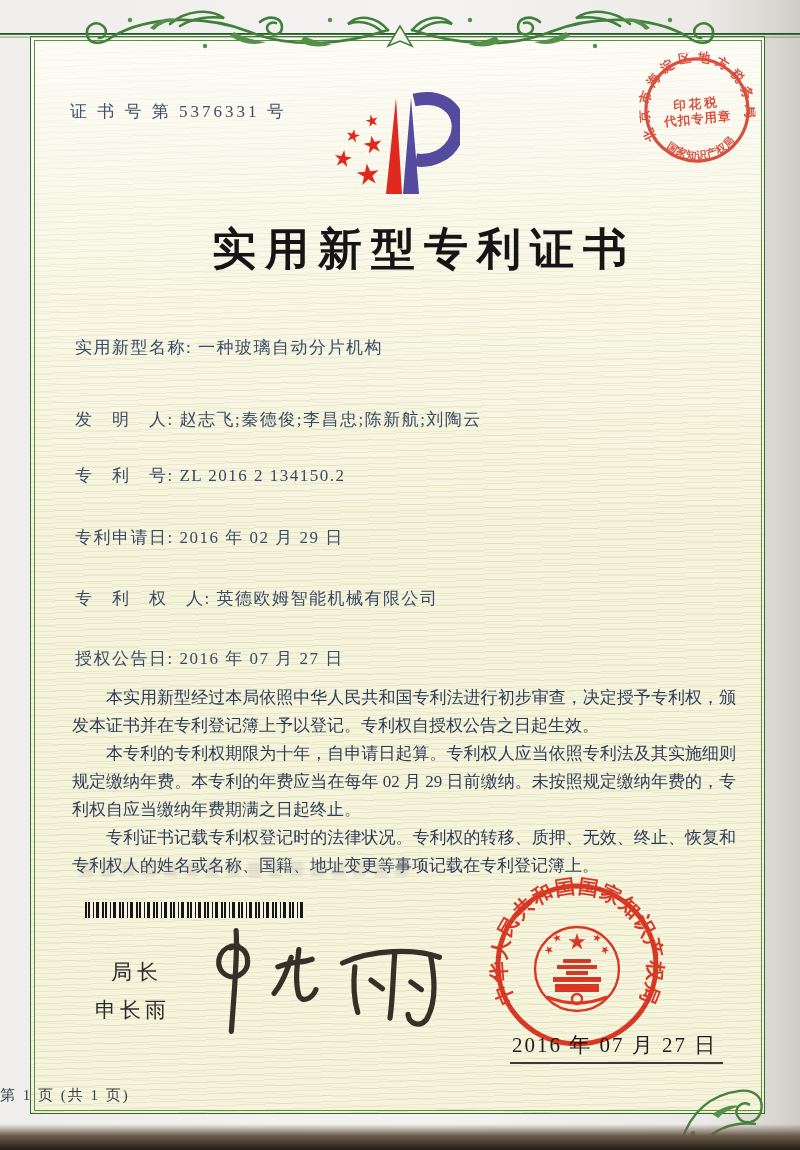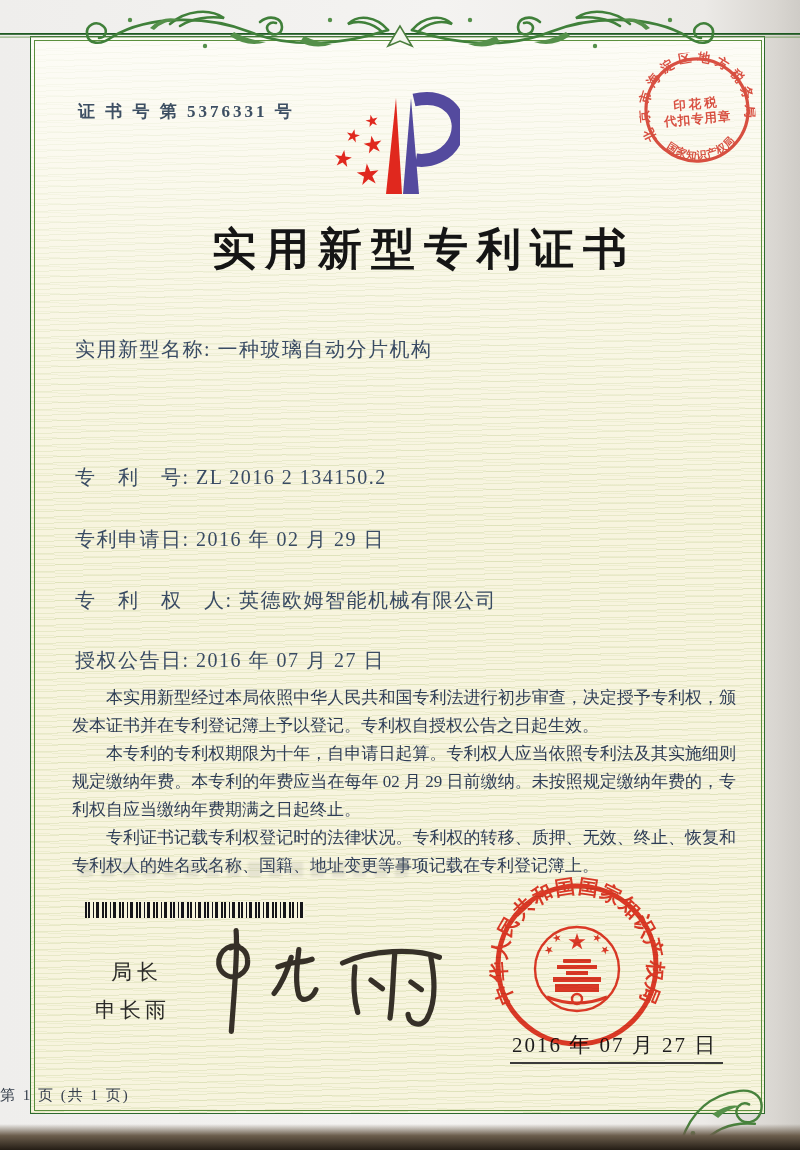--- a/index.html
+++ b/index.html
@@ -15,24 +15,24 @@
     border:1.5px solid #2e6b2e;
     background-color:#f7f4de;
     background-image:
       linear-gradient(180deg,rgba(255,255,255,.75) 0%,rgba(255,255,255,.25) 22%,rgba(255,255,255,0) 45%),
       repeating-linear-gradient(178deg,rgba(173,191,114,.22) 0 1px,rgba(255,255,255,0) 1px 6px),
       repeating-linear-gradient(2deg,rgba(173,191,114,.14) 0 1px,rgba(255,255,255,0) 1px 9px);
     z-index:1;
   }
   .frame-inner{position:absolute;inset:2.5px;border:1px solid #5a8f3c;pointer-events:none;}
   .band{left:0;top:0;z-index:3;}
-  .certno{left:78px;top:100px;font-size:17px;letter-spacing:3px;color:#3d4f63;z-index:2;font-weight:bold;}
+  .certno{left:70px;top:100px;font-size:17px;letter-spacing:3px;color:#3d4f63;z-index:2;}
   .title{left:0;top:220px;width:800px;text-align:center;font-size:44px;font-weight:bold;
          letter-spacing:9px;color:#151515;z-index:2;padding-left:24px;}
-  .field{left:75px;font-size:20px;letter-spacing:1.5px;color:#394b63;z-index:2;white-space:nowrap;}
+  .field{left:75px;font-size:17px;letter-spacing:1.5px;color:#394b63;z-index:2;white-space:nowrap;}
   .paras{left:72px;top:684px;width:664px;z-index:2;color:#2e3d56;font-size:17px;line-height:28px;text-align:justify;}
   .paras p{margin:0;text-indent:2em;}
   .smudge{left:80px;top:862px;width:330px;height:15px;z-index:2;opacity:.5;filter:blur(1px);
     background:repeating-linear-gradient(90deg,rgba(125,125,132,.28) 0 13px,rgba(0,0,0,0) 13px 21px);}
   .barcode{left:85px;top:902px;width:220px;height:16px;z-index:2;
     background:repeating-linear-gradient(90deg,#15151a 0 2px,#f6f4dd 2px 3px,#15151a 3px 5px,#f6f4dd 5px 8px,#15151a 8px 9px,#f6f4dd 9px 11px,#15151a 11px 14px,#f6f4dd 14px 17px);}
   .signer-title{left:95px;top:958px;font-size:21px;letter-spacing:5px;color:#2a2a28;z-index:2;margin-left:16px;}
   .signer-name{left:95px;top:996px;font-size:21px;letter-spacing:4px;color:#2a2a28;z-index:2;text-align:center;}
   .autograph{left:200px;top:925px;z-index:2;}
   .seal{left:486px;top:874px;z-index:3;mix-blend-mode:multiply;opacity:.93;}
@@ -88,20 +88,21 @@
     <use href="#star5" transform="translate(40,29) scale(6.5) rotate(-14)" fill="#e0281e"></use>
     <use href="#star5" transform="translate(21,44) scale(7) rotate(12)" fill="#e0281e"></use>
     <use href="#star5" transform="translate(41,53) scale(9.5) rotate(-10)" fill="#e0281e"></use>
     <use href="#star5" transform="translate(11,67) scale(9) rotate(8)" fill="#e0281e"></use>
     <use href="#star5" transform="translate(36,83) scale(11.5) rotate(-6)" fill="#e0281e"></use>
   </svg>
 
   <div class="abs title">实用新型专利证书</div>
 
   <div class="abs field" style="top:336px">实用新型名称: 一种玻璃自动分片机构</div>
+  <div class="abs field" style="top:408px">发　明　人: 赵志飞;秦德俊;李昌忠;陈新航;刘陶云</div>
   <div class="abs field" style="top:464px">专　利　号: ZL 2016 2 134150.2</div>
   <div class="abs field" style="top:526px">专利申请日: 2016 年 02 月 29 日</div>
   <div class="abs field" style="top:587px">专　利　权　人: 英德欧姆智能机械有限公司</div>
   <div class="abs field" style="top:647px">授权公告日: 2016 年 07 月 27 日</div>
 
   <div class="abs paras">
     <p>本实用新型经过本局依照中华人民共和国专利法进行初步审查，决定授予专利权，颁发本证书并在专利登记簿上予以登记。专利权自授权公告之日起生效。</p>
     <p>本专利的专利权期限为十年，自申请日起算。专利权人应当依照专利法及其实施细则规定缴纳年费。本专利的年费应当在每年 02 月 29 日前缴纳。未按照规定缴纳年费的，专利权自应当缴纳年费期满之日起终止。</p>
     <p>专利证书记载专利权登记时的法律状况。专利权的转移、质押、无效、终止、恢复和专利权人的姓名或名称、国籍、地址变更等事项记载在专利登记簿上。</p>
   </div>

